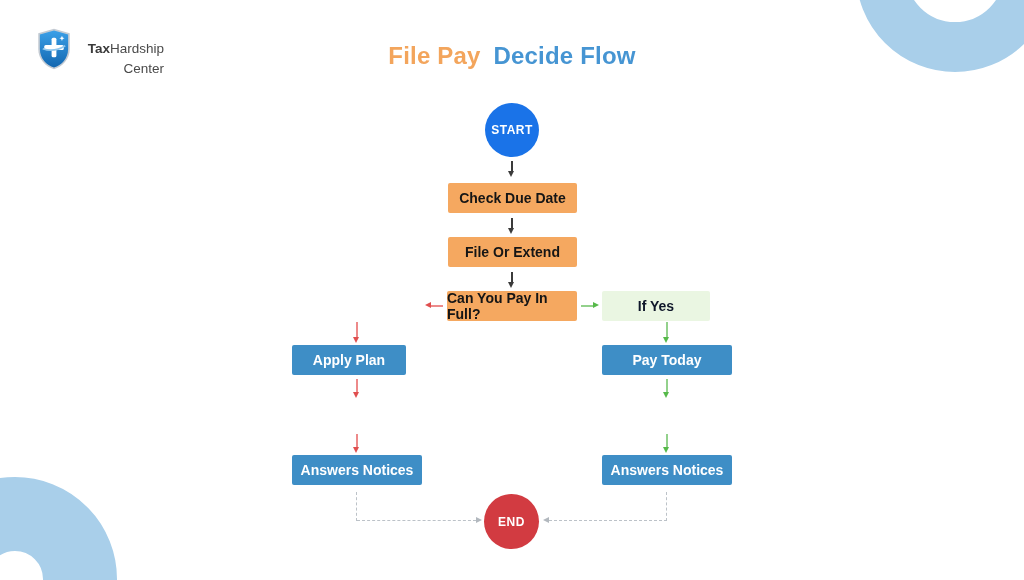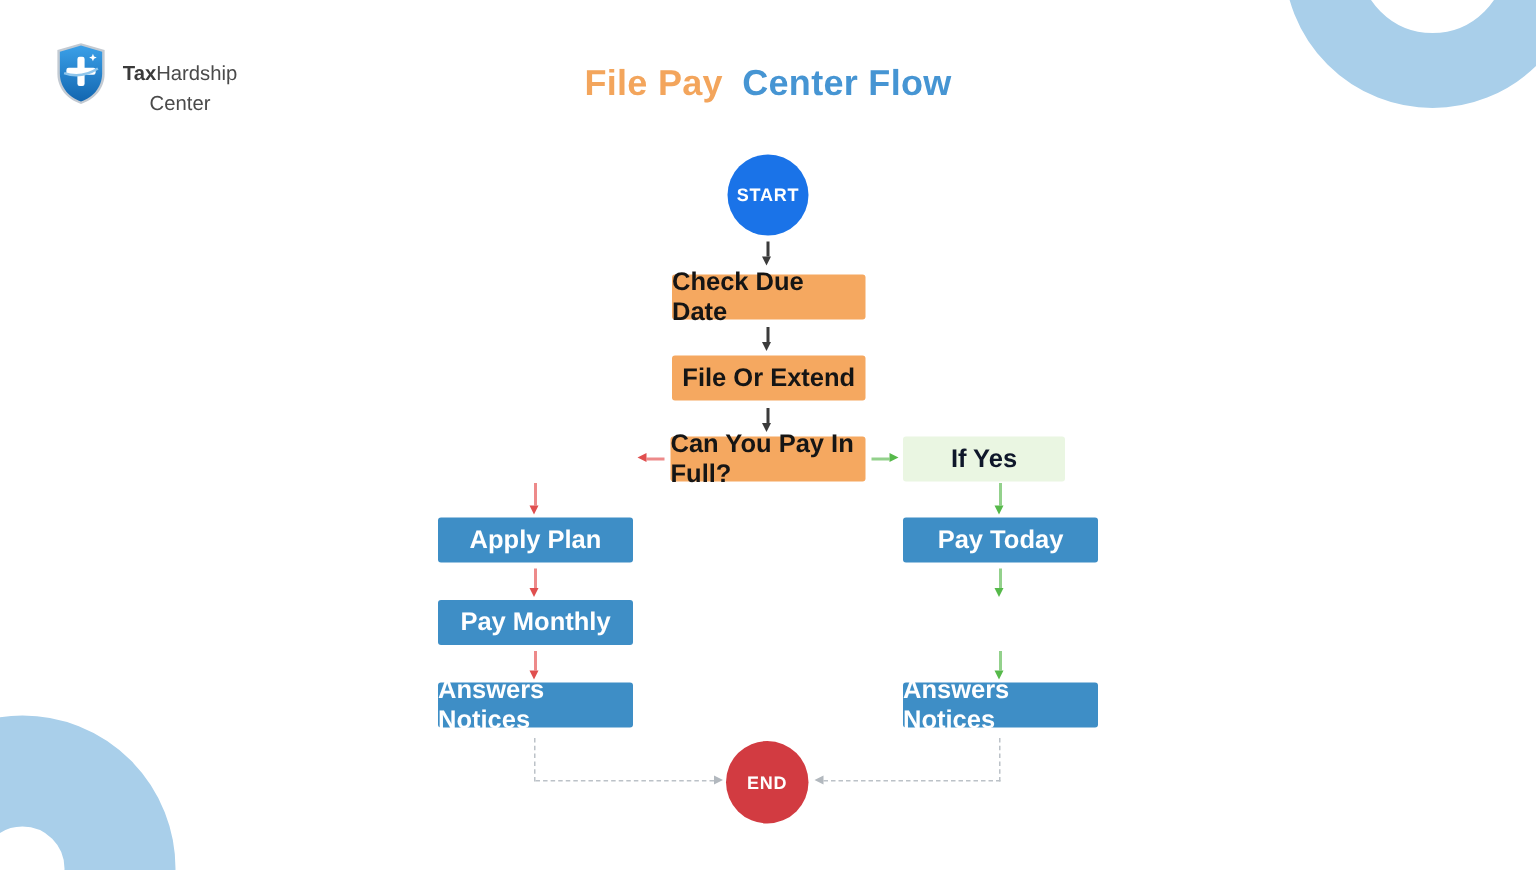--- a/index.html
+++ b/index.html
@@ -7,44 +7,44 @@
   #canvas { position:relative; width:1024px; height:580px; background:#ffffff; overflow:hidden; }
 
   
   .ring { position:absolute; border-radius:50%; border-style:solid; border-color:#A9CFEA; }
   .ring.tr { left:856px; top:-126px; width:198px; height:198px; border-width:50px; }
   .ring.bl { left:-87px; top:477px; width:204px; height:204px; border-width:74px; }
 
   
   .logo { position:absolute; left:36px; top:28px; display:flex; }
   .logo svg { width:36px; height:42px; }
-  .logo-text { position:absolute; left:40px; top:11px; width:88px; text-align:center;
+  .logo-text { position:absolute; left:40px; top:11px; width:88px; text-align:right;
                font-size:13.5px; color:#4a4a4a; line-height:1.45; }
   .logo-text b { color:#3a3a3a; }
 
   
   .title { position:absolute; top:42px; left:0; width:1024px; text-align:center;
            font-size:24px; font-weight:bold; letter-spacing:0.2px; }
   .title .t1 { color:#F3A55C; }
   .title .t2 { color:#4695D3; margin-left:6px; }
 
   
   .node { position:absolute; display:flex; align-items:center; justify-content:center;
-          font-size:17px; font-weight:bold; border-radius:2px; }
+          font-size:14px; font-weight:bold; border-radius:2px; }
   .circle { border-radius:50%; color:#ffffff; font-size:12px; letter-spacing:0.5px; }
   .start { left:485px; top:103px; width:54px; height:54px; background:#1A73E8; }
   .end   { left:484px; top:494px; width:55px; height:55px; background:#D23B41; }
   .orange { background:#F5A860; color:#151515; }
   .blue   { background:#3E8EC6; color:#ffffff; }
   .n-check  { left:448px; top:183px; width:129px; height:30px; }
   .n-file   { left:448px; top:237px; width:129px; height:30px; }
   .n-ifno   { left:292px; top:291px; width:130px; height:30px; background:#FAE8E8; color:#D9363E; }
   .n-dec    { left:447px; top:291px; width:130px; height:30px; }
   .n-ifyes  { left:602px; top:291px; width:108px; height:30px; background:#EAF6E2; color:#0f172a; }
-  .n-l1 { left:292px; top:345px; width:130px; height:30px; }
+  .n-l1 { left:292px; top:345px; width:114px; height:30px; }
   .n-l2 { left:292px; top:400px; width:130px; height:30px; }
   .n-l3 { left:292px; top:455px; width:130px; height:30px; }
   .n-r1 { left:602px; top:345px; width:130px; height:30px; }
   .n-r2 { left:602px; top:400px; width:130px; height:30px; }
   .n-r3 { left:602px; top:455px; width:130px; height:30px; }
 
   
   .lv { position:absolute; width:1.5px; }
   .lh { position:absolute; height:1.5px; }
   .tri { position:absolute; width:0; height:0; }
@@ -88,30 +88,29 @@
       <path d="M17.3 5.2 l0.5 1.2 1.2 0.5 -1.2 0.5 -0.5 1.2 -0.5 -1.2 -1.2 -0.5 1.2 -0.5 Z" fill="#ffffff"></path>
     </svg>
     <div class="logo-text">
       <b>Tax</b><span>Hardship</span><br>
       <span>Center</span>
     </div>
   </div>
 
   <div class="title">
     <span class="t1">File Pay</span>
-    <span class="t2">Center Flow</span>
+    <span class="t2">Decide Flow</span>
   </div>
 
   <div class="node circle start">START</div>
   <div class="node orange n-check">Check Due Date</div>
   <div class="node orange n-file">File Or Extend</div>
   <div class="node orange n-dec">Can You Pay In Full?</div>
   <div class="node n-ifyes">If Yes</div>
   <div class="node blue n-l1">Apply Plan</div>
-  <div class="node blue n-l2">Pay Monthly</div>
   <div class="node blue n-l3">Answers Notices</div>
   <div class="node blue n-r1">Pay Today</div>
   <div class="node blue n-r3">Answers Notices</div>
   <div class="node circle end">END</div>
 
   <div>
     <div class="lv dark" style="left:511px;top:161px;height:10px;"></div>
     <div class="tri down dark" style="left:507.5px;top:171px;"></div>
   </div>
   <div>

